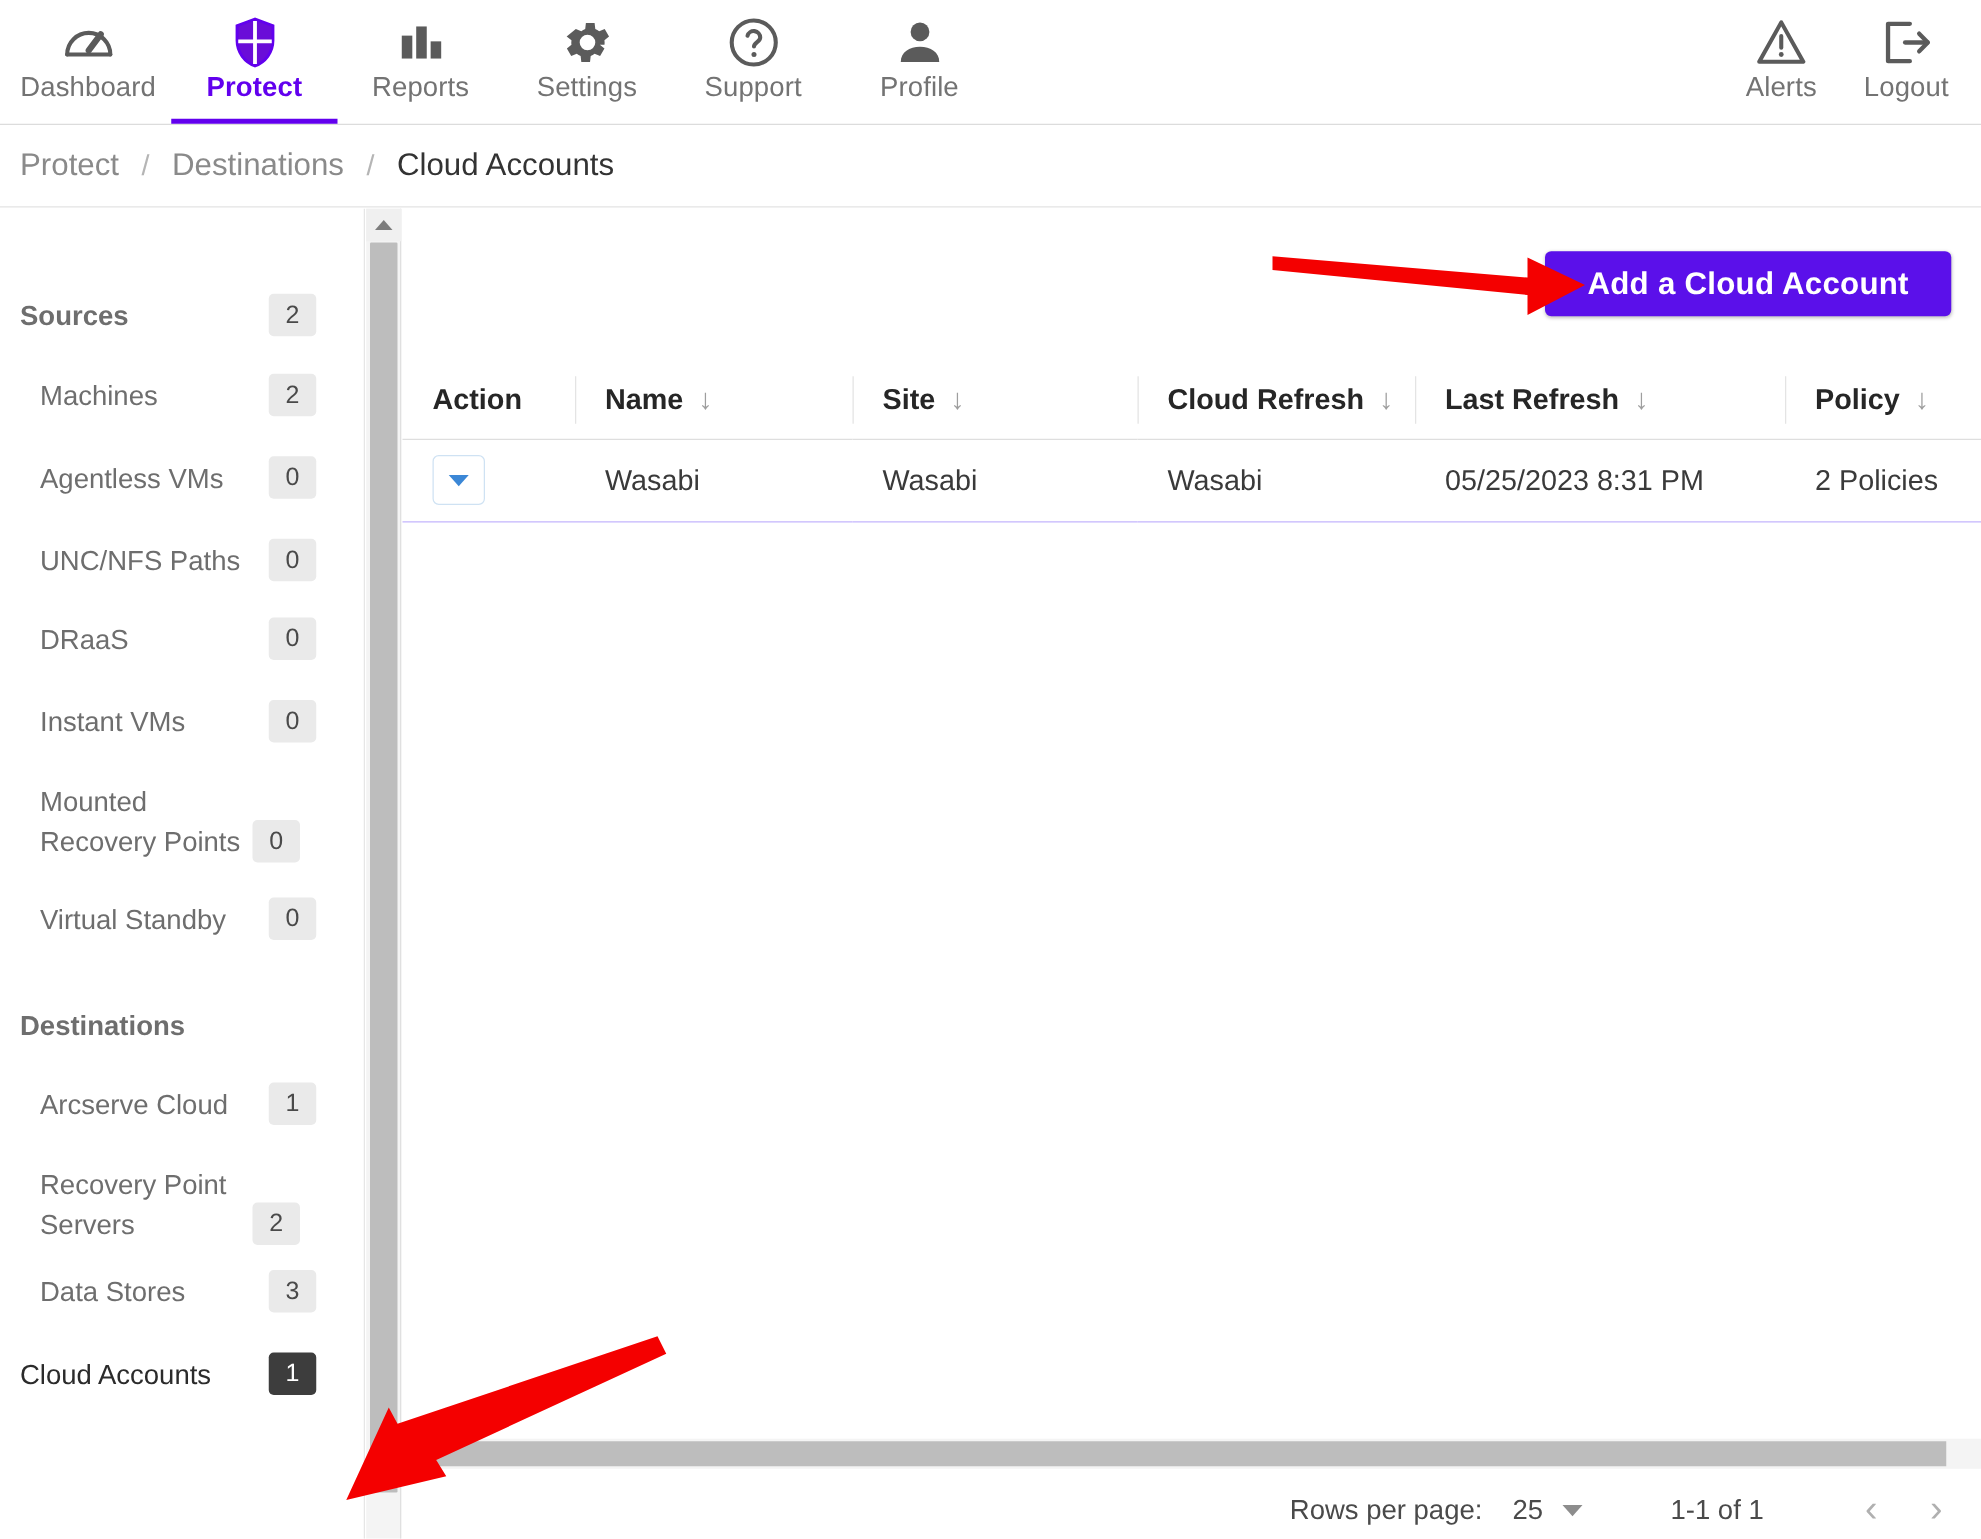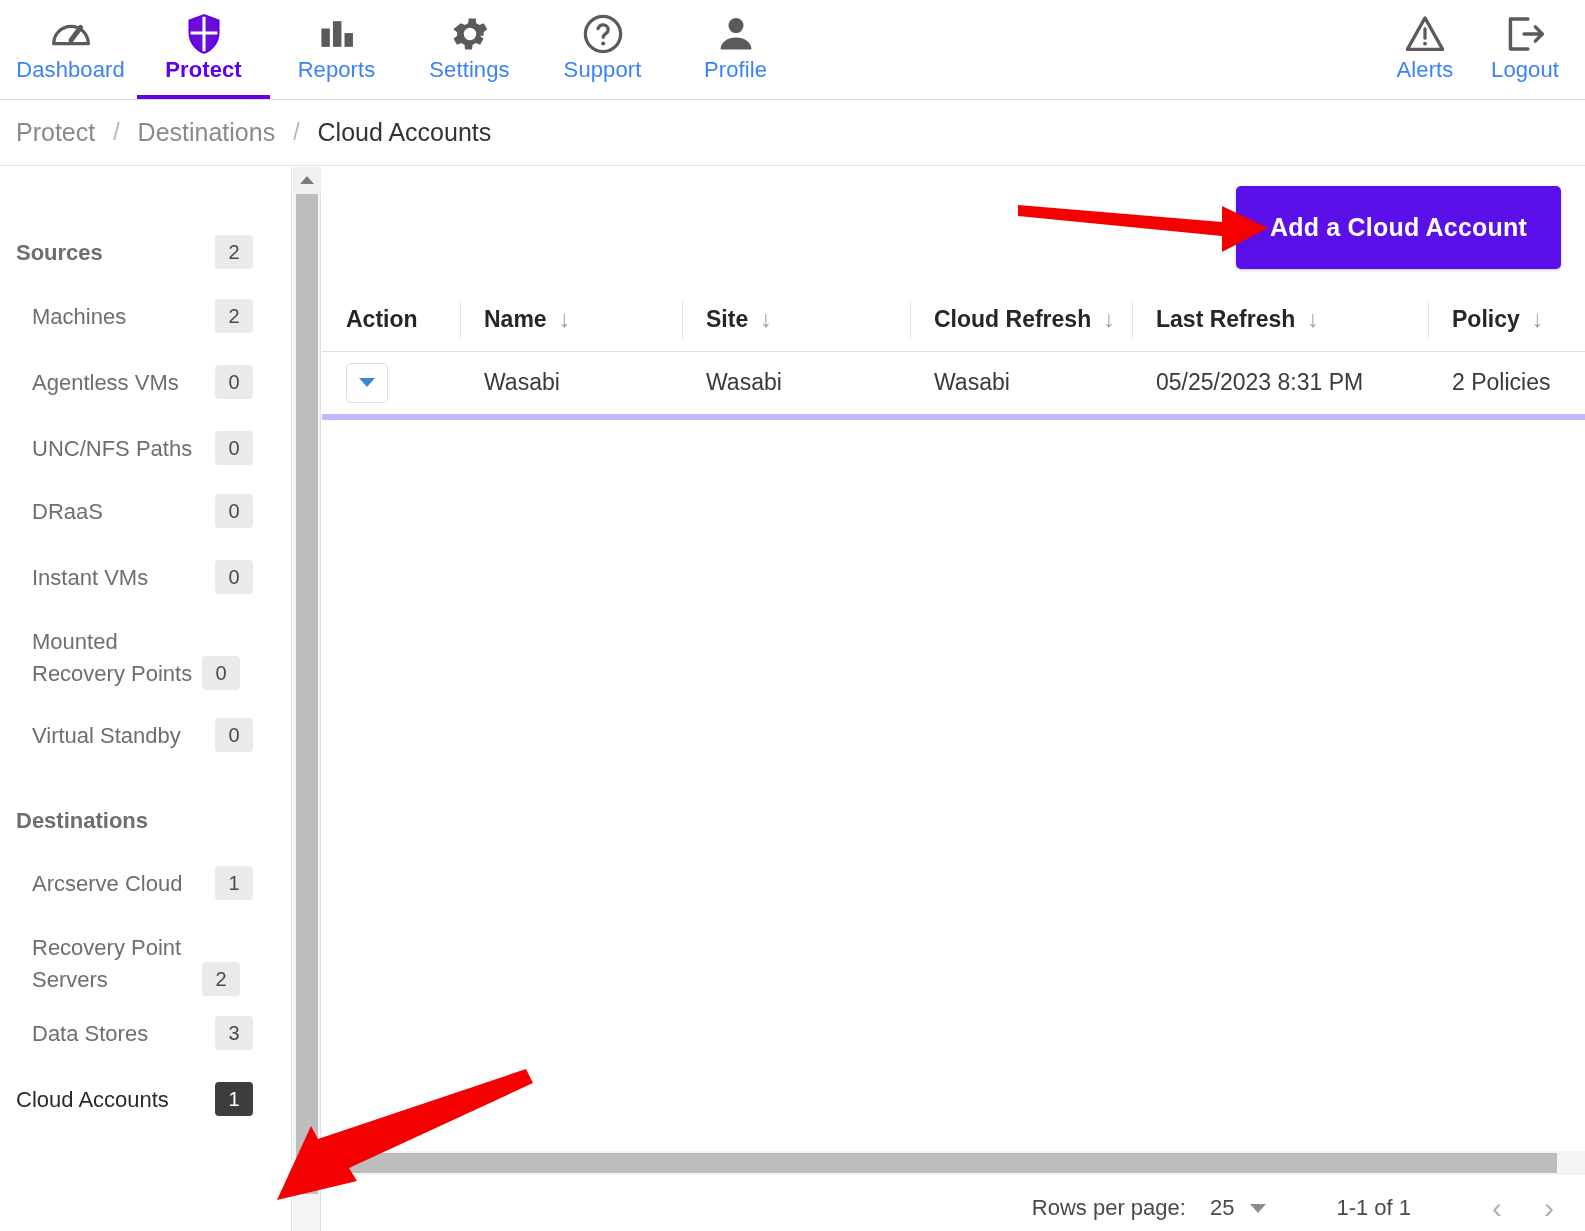--- a/index.html
+++ b/index.html
@@ -23,21 +23,21 @@
   .nav-item {
     position: relative;
     width: 133px; height: 99px;
     display: flex; flex-direction: column; align-items: center; justify-content: flex-start;
     padding-top: 10px;
     cursor: pointer;
     color: #555555;
   }
   .nav-item .nav-icon { height: 48px; display: flex; align-items: center; justify-content: center; }
   .nav-item .nav-label {
-    font-size: 22px; line-height: 24px; letter-spacing: .1px; color: #3b82f6;
+    font-size: 22px; line-height: 24px; letter-spacing: .1px; color: #737373;
     font-family: "Liberation Sans", sans-serif;
   }
   .nav-item.active .nav-label { color: #6200ee; font-weight: bold; }
   .nav-item.active::after {
     content: ""; position: absolute; left: 0; bottom: 0; width: 100%; height: 4px;
     background: #6200ee;
   }
   .nav-item-right { width: 100px; }
   .nav-item-right .nav-label { font-size: 22px; }
 
@@ -94,21 +94,21 @@
 
   .content-inner {
     position: absolute; left: 322px; top: 167px; right: 0; bottom: 0;
   }
 
   .toolbar-row {
     position: absolute; right: 24px; top: 28px; height: 64px;
     display: flex; align-items: center;
   }
   .btn-primary {
-    height: 83px; padding: 0 34px; border: none; border-radius: 5px;
+    height: 52px; padding: 0 34px; border: none; border-radius: 5px;
     background: #5b10ea; color: #fff;
     font-size: 25px; font-weight: bold; letter-spacing: .2px;
     font-family: "Liberation Sans", sans-serif;
     cursor: pointer; box-shadow: 0 1px 3px rgba(0,0,0,.25); text-align: center;
   }
 
   
   .table-wrap { position: absolute; left: 0; top: 122px; right: 0; }
   table.grid { width: 100%; border-collapse: collapse; table-layout: fixed; }
   table.grid thead th {
@@ -120,21 +120,21 @@
     white-space: nowrap;
   }
   table.grid thead th + th::before {
     content: ""; position: absolute; left: 0; top: 12px; bottom: 12px; width: 1px;
     background: #e4e4e4;
   }
   .sort-arrow { color: #9e9e9e; font-size: 23px; margin-left: 12px; font-weight: normal; }
   table.grid tbody td {
     height: 66px; vertical-align: middle;
     font-size: 23px; color: #3a3a3a;
-    border-bottom: 6px solid #c4b5fd;
+    border-bottom: 1px solid #c4b5fd;
     padding: 0 0 0 24px;
     white-space: nowrap;
   }
   .action-btn {
     width: 42px; height: 40px; border: 1px solid #cfe2f3; border-radius: 5px;
     background: #fff; display: flex; align-items: center; justify-content: center;
     cursor: pointer;
   }
   .tri-down {
     width: 0; height: 0; border-left: 8px solid transparent; border-right: 8px solid transparent;

